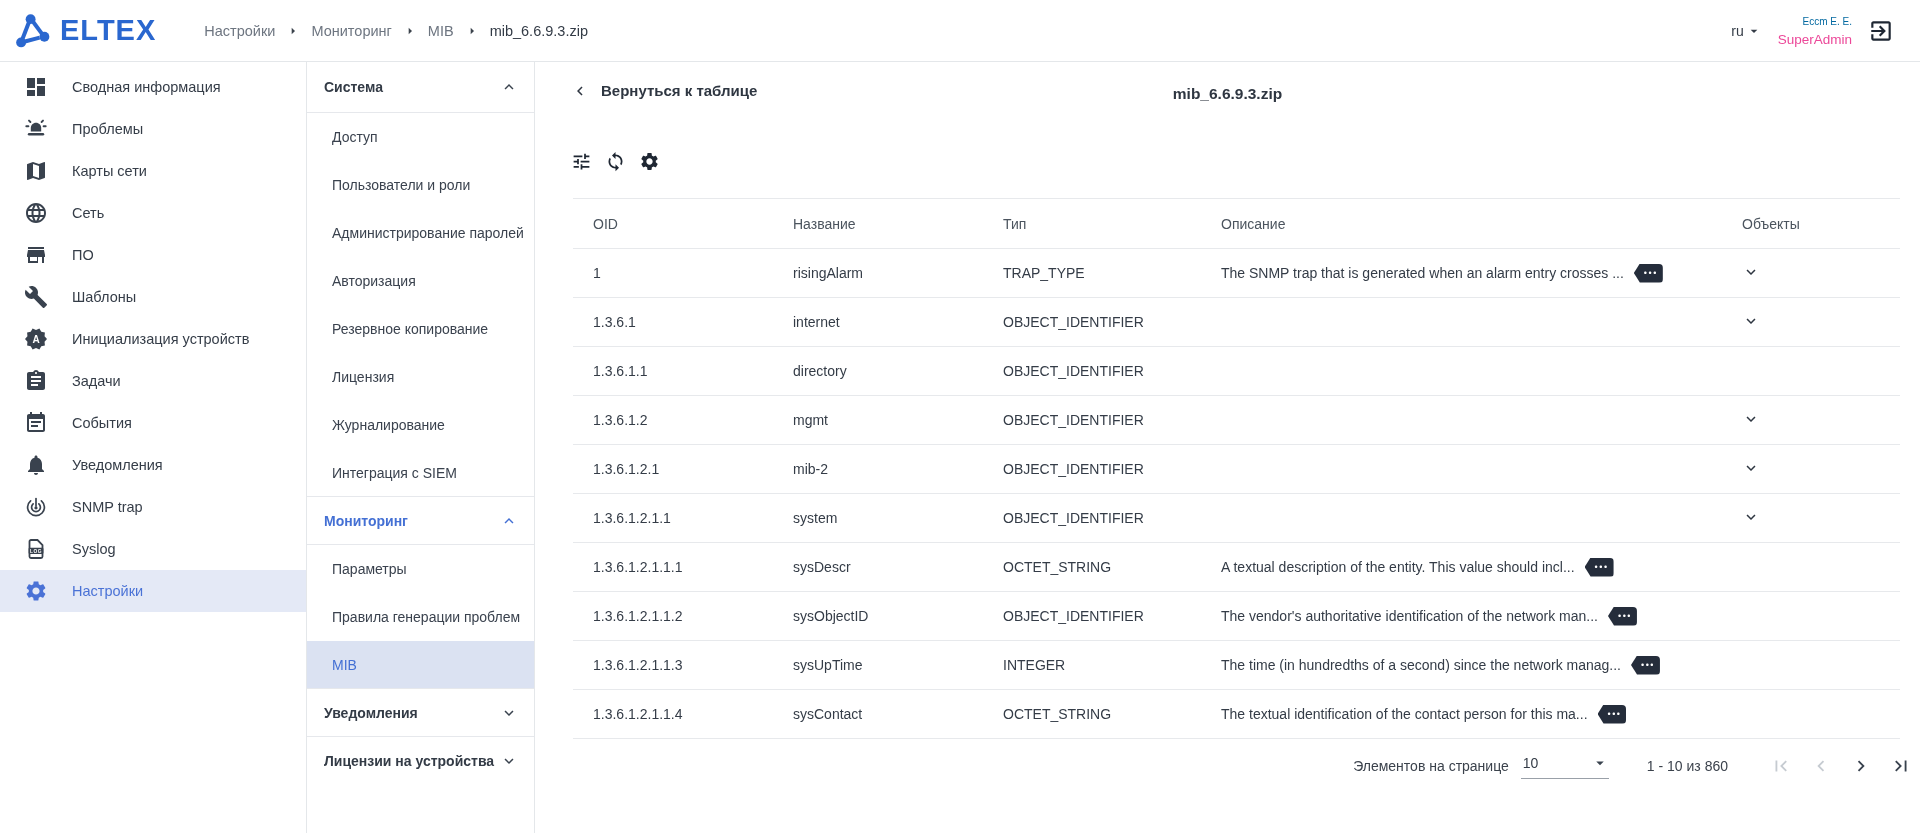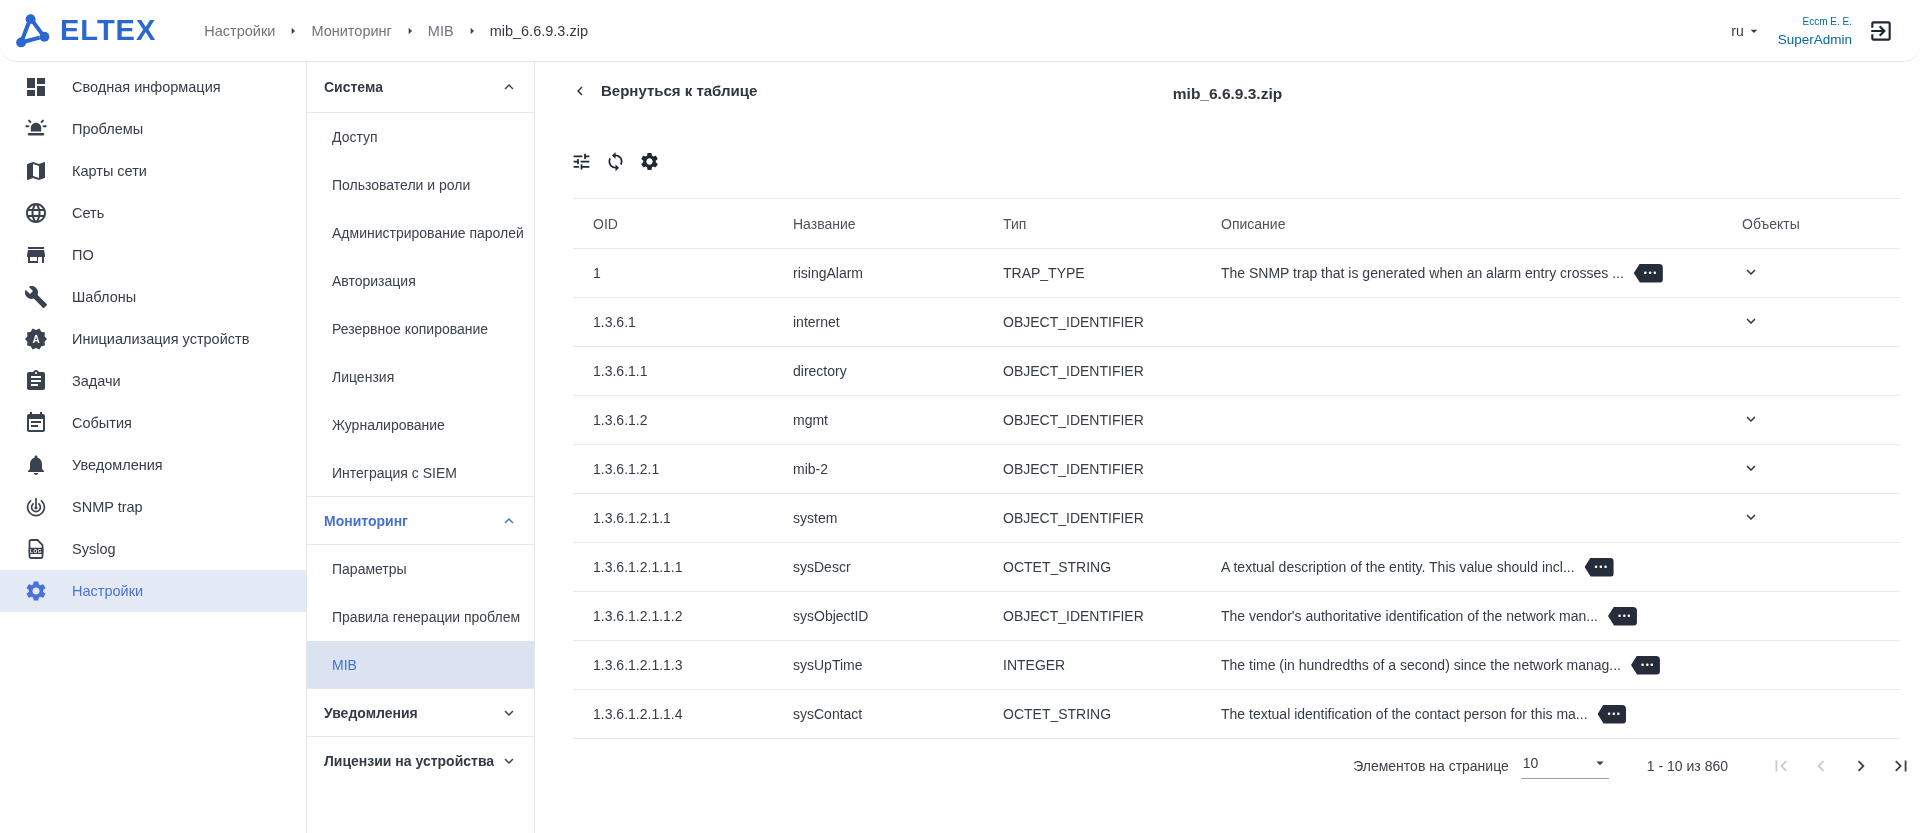--- a/index.html
+++ b/index.html
@@ -2,34 +2,34 @@
 <html><head>
 <meta charset="utf-8">
 <style>
   *{box-sizing:border-box;margin:0;padding:0;}
   html,body{width:1920px;height:833px;overflow:hidden;}
   body{font-family:"Liberation Sans",sans-serif;background:#fff;color:#343c47;}
   .icon{display:inline-block;flex:none;}
   .icon svg{display:block;width:100%;height:100%;}
 
   
-  header{height:62px;display:flex;align-items:center;padding:0 26px 0 14px;border-bottom:1px solid #e4e7ea;background:#fff;border-radius:17px;}
+  header{height:62px;display:flex;align-items:center;padding:0 26px 0 14px;border-bottom:1px solid #e4e7ea;background:#fff;}
   .logo{display:flex;align-items:center;gap:8px;cursor:pointer;}
   .logo-mark{width:38px;height:38px;}
   .logo-text{font-size:29px;font-weight:700;color:#2a67cf;letter-spacing:1px;line-height:1;}
   .breadcrumbs{display:flex;align-items:center;margin-left:48px;gap:10px;font-size:14.5px;}
   .crumb{color:#6d7580;cursor:pointer;white-space:nowrap;}
   .crumb.current{color:#333b46;cursor:default;}
   .breadcrumbs .sep{width:16px;height:16px;color:#3c434c;}
   .header-right{margin-left:auto;display:flex;align-items:center;gap:16px;text-align:right;}
   .lang{display:flex;align-items:center;gap:2px;font-size:14px;color:#343c47;cursor:pointer;}
   .lang .caret{width:16px;height:16px;color:#343c47;}
   .user{line-height:18px;cursor:pointer;}
   .user-name{color:#0369a1;font-size:10px;}
-  .user-role{color:#0369a1;font-size:13.5px;}
+  .user-role{color:#ec4899;font-size:13.5px;}
   .logout{width:26px;height:26px;color:#1f2733;cursor:pointer;}
 
   
   .app-body{display:flex;height:771px;}
 
   .main-sidebar{width:307px;min-width:307px;border-right:1px solid #e4e7ea;padding-top:4px;background:#fff;}
   .ms-item{height:42px;display:flex;align-items:center;gap:24px;padding:0 12px 0 24px;font-size:14.5px;color:#353d48;cursor:pointer;white-space:nowrap;}
   .ms-item .icon{width:24px;height:24px;color:#39424e;}
   .ms-item.active{background:#e4e9f6;color:#4a72d6;}
   .ms-item.active .icon{color:#4a72d6;}

